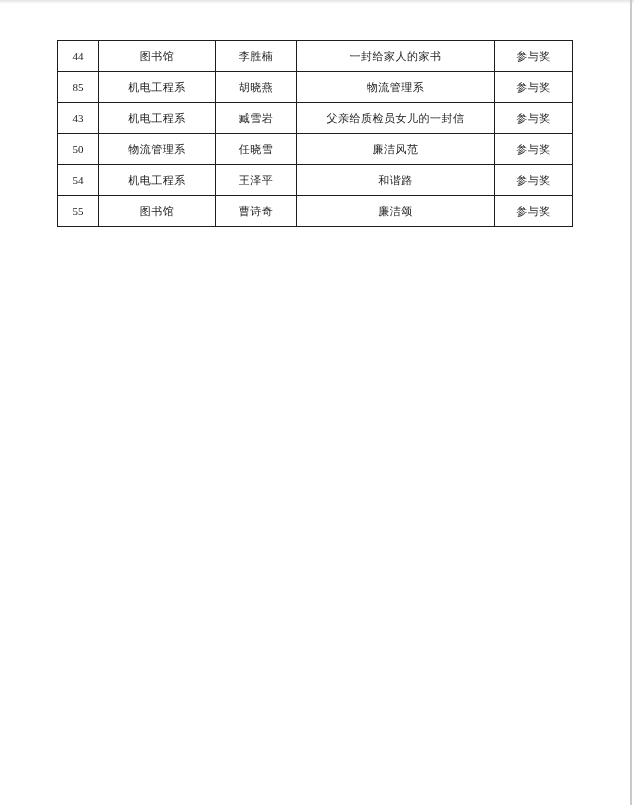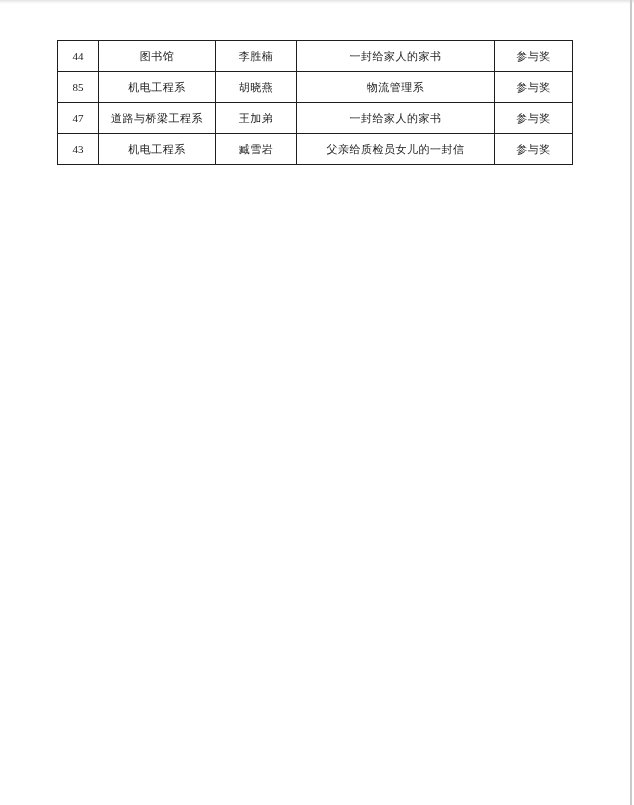--- a/index.html
+++ b/index.html
@@ -80,27 +80,41 @@
         <td>参与奖</td>
       </tr>
       <tr>
         <td class="num">85</td>
         <td>机电工程系</td>
         <td>胡晓燕</td>
         <td>物流管理系</td>
         <td>参与奖</td>
       </tr>
       <tr>
-        <td class="num">47</td>
-        <td>道路与桥梁工程系</td>
-        <td>王加弟</td>
-        <td>一封给家人的家书</td>
-        <td>参与奖</td>
-      </tr>
-      <tr>
         <td class="num">43</td>
         <td>机电工程系</td>
         <td>臧雪岩</td>
         <td>父亲给质检员女儿的一封信</td>
         <td>参与奖</td>
       </tr>
+      <tr>
+        <td class="num">50</td>
+        <td>物流管理系</td>
+        <td>任晓雪</td>
+        <td>廉洁风范</td>
+        <td>参与奖</td>
+      </tr>
+      <tr>
+        <td class="num">54</td>
+        <td>机电工程系</td>
+        <td>王泽平</td>
+        <td>和谐路</td>
+        <td>参与奖</td>
+      </tr>
+      <tr>
+        <td class="num">55</td>
+        <td>图书馆</td>
+        <td>曹诗奇</td>
+        <td>廉洁颂</td>
+        <td>参与奖</td>
+      </tr>
     </tbody>
 </table>
 
 </body></html>

